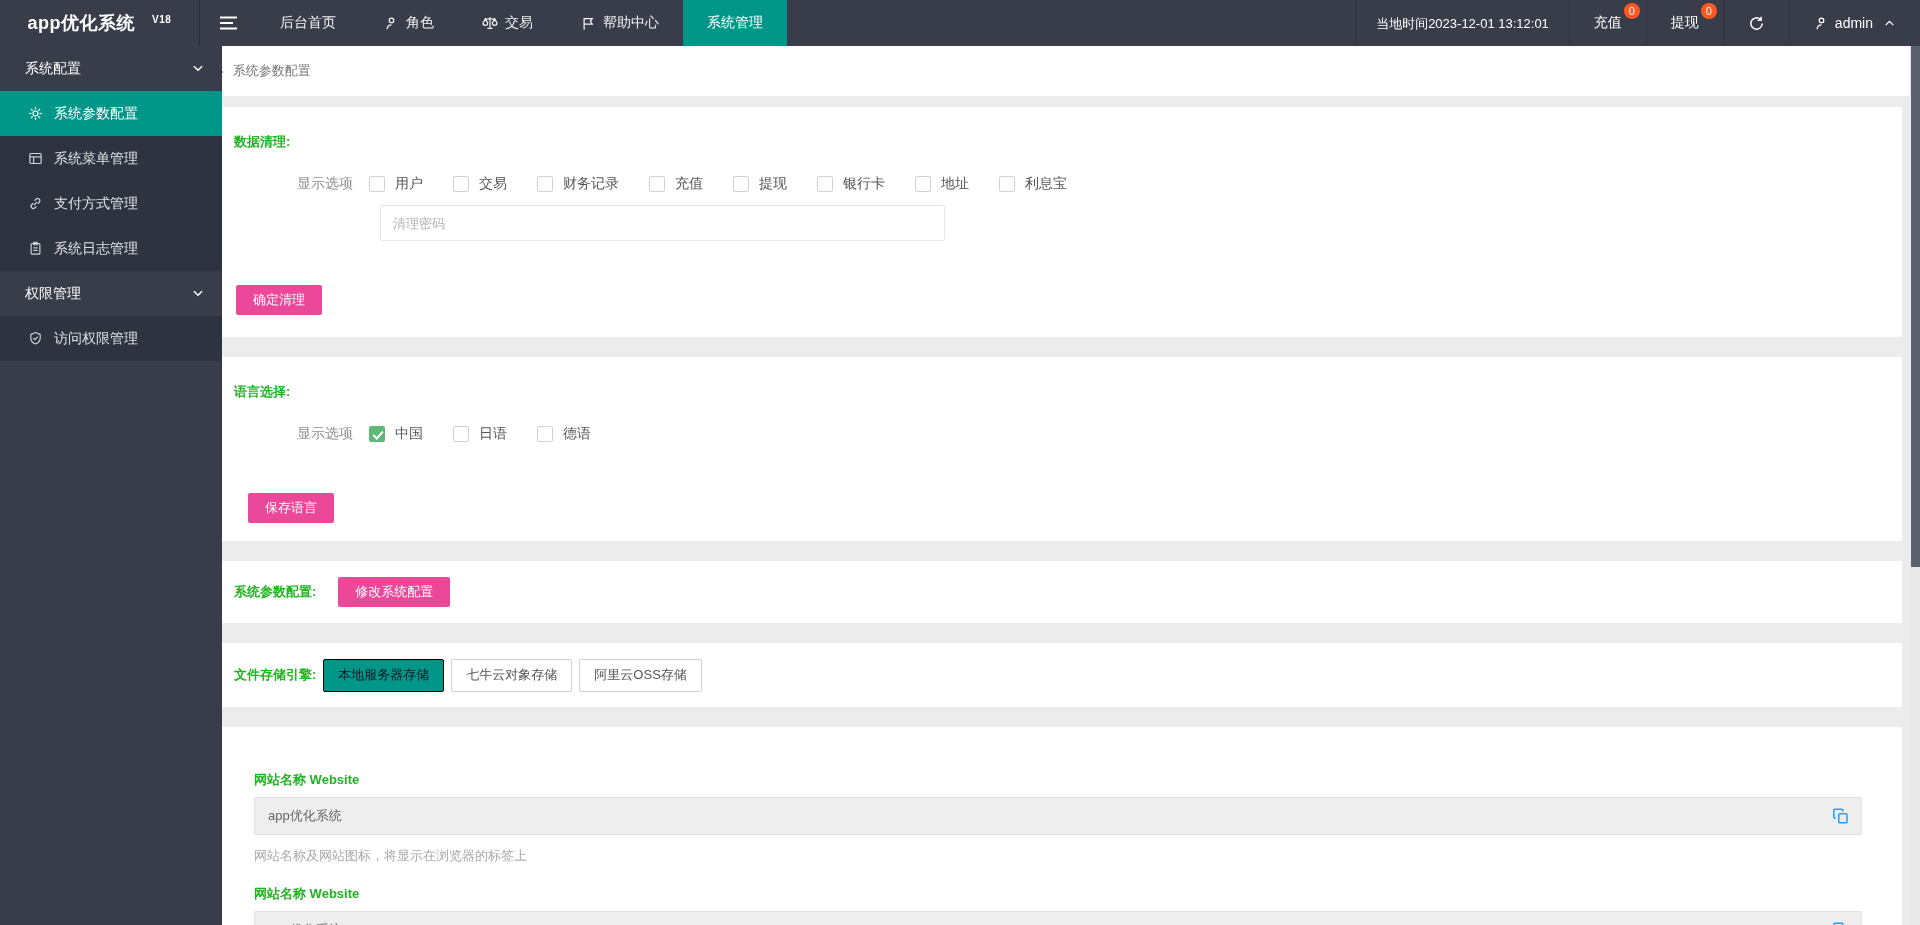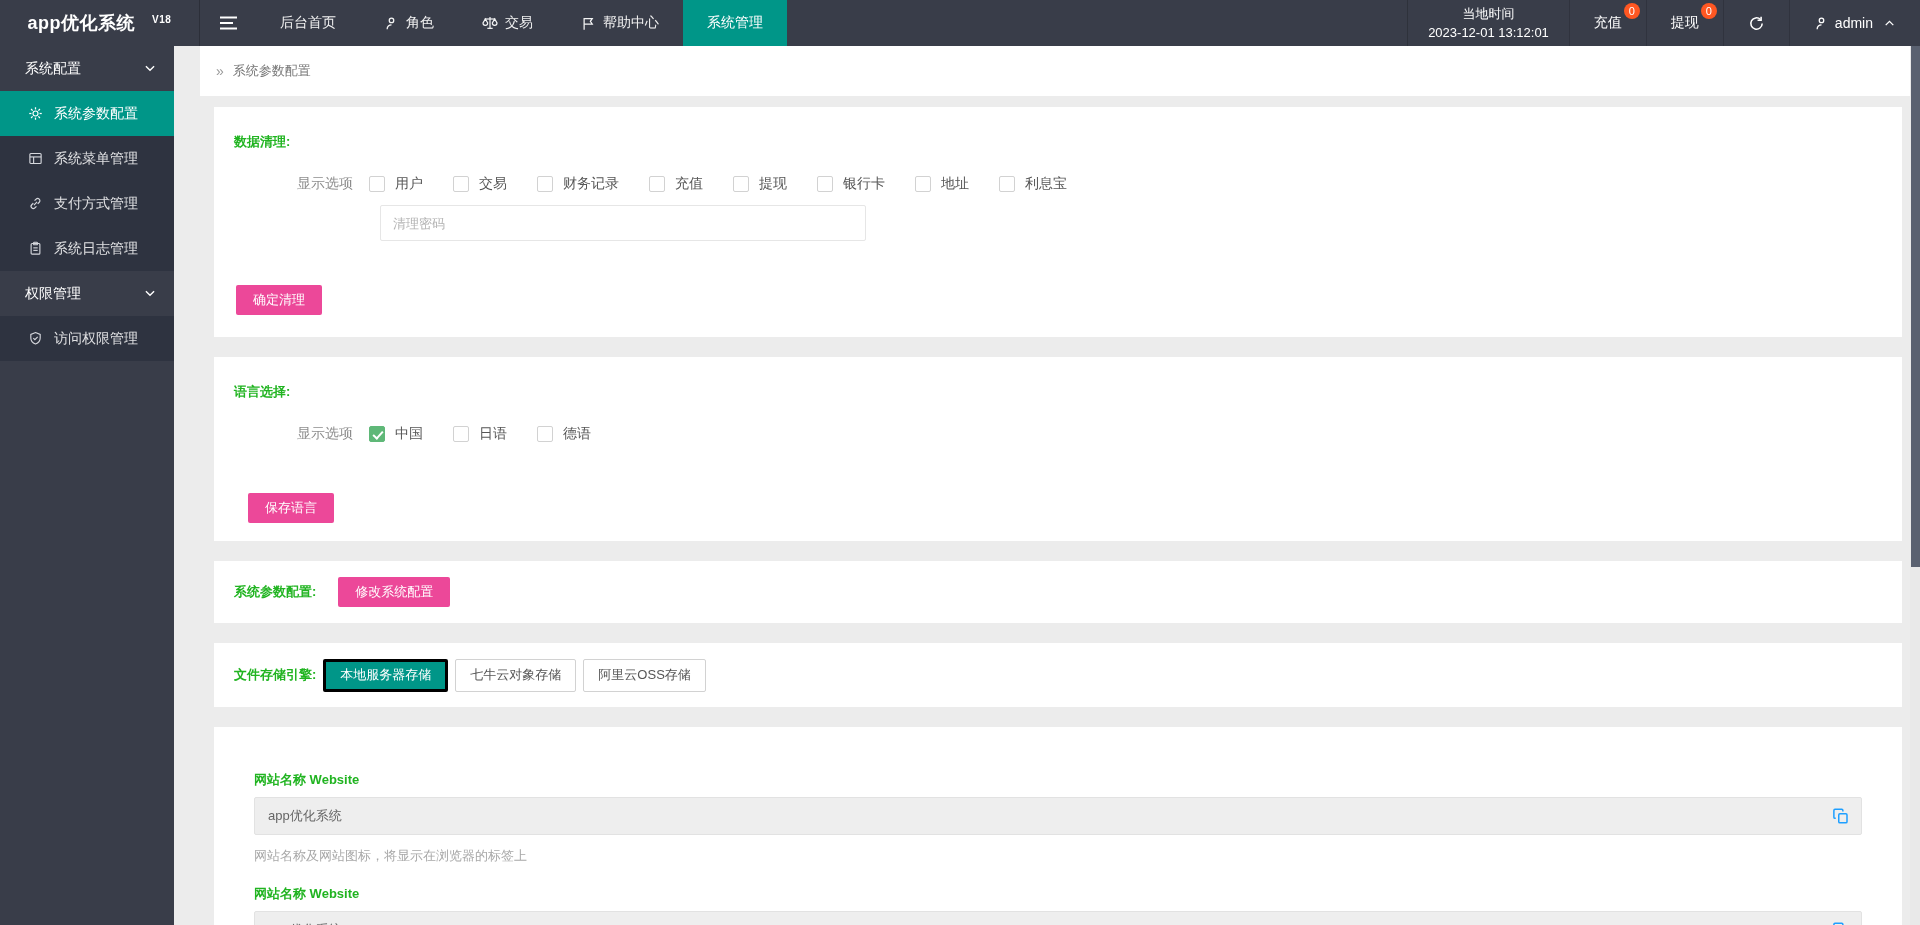--- a/index.html
+++ b/index.html
@@ -8,26 +8,26 @@
   
   .header { position:absolute; top:0; left:0; width:1920px; height:46px; background:#393d49; color:#fff; display:flex; align-items:stretch; z-index:20; }
   .logo { width:200px; display:flex; align-items:center; justify-content:center; font-size:18px; font-weight:bold; letter-spacing:.5px; border-right:1px solid rgba(0,0,0,.22); }
   .logo sup { font-size:10px; font-weight:bold; margin-left:17px; transform:translateY(-4px); }
   .burger { width:56px; display:flex; align-items:center; justify-content:center; cursor:pointer; }
   .nav { display:flex; align-items:stretch; }
   .nav-item { display:flex; align-items:center; gap:7px; padding:16px 24px; font-size:14px; color:#f2f2f2; cursor:pointer; }
   .nav-item.active { background:#009688; color:#fff; }
   .nav-item svg { opacity:.95; }
   .header-right { margin-left:auto; display:flex; align-items:stretch; }
-  .time-block { display:flex; flex-direction:column; align-items:center; justify-content:center; padding:0 20px; border-left:1px solid rgba(0,0,0,.18); font-size:13px; line-height:19px; }
+  .time-block { display:flex; align-items:center; justify-content:center; padding:0 20px; border-left:1px solid rgba(0,0,0,.18); font-size:13px; line-height:19px; }
   .h-item { position:relative; display:flex; align-items:center; gap:6px; padding:0 24px; border-left:1px solid rgba(0,0,0,.15); font-size:14px; cursor:pointer; }
   .badge { position:absolute; top:3px; right:6px; background:#ff5722; color:#fff; font-size:11px; line-height:16px; height:16px; min-width:16px; padding:0 5px; border-radius:8px; text-align:center; }
 
   
-  .sidebar { position:absolute; top:46px; left:0; width:174px; height:879px; background:#393d49; z-index:10; }
+  .sidebar { position:absolute; top:46px; left:0; width:222px; height:879px; background:#393d49; z-index:10; }
   .side-group { height:45px; display:flex; align-items:center; padding-left:25px; color:#fff; font-size:14px; position:relative; cursor:pointer; }
   .side-group svg { position:absolute; right:17px; top:15px; }
   .side-item { height:45px; display:flex; align-items:center; gap:11px; padding-left:28px; background:#2e3340; color:rgba(255,255,255,.85); font-size:14px; cursor:pointer; }
   .side-item.active { background:#009688; color:#fff; }
   .side-item svg { flex:0 0 auto; }
 
   
   .main { position:absolute; top:46px; left:200px; width:1720px; height:879px; overflow:hidden; }
   .breadcrumb { height:50px; background:#fff; display:flex; align-items:center; gap:9px; padding-left:16px; font-size:13px; color:#777; }
   .crumb-sep { color:#9a9a9a; font-size:14px; }
@@ -39,35 +39,35 @@
   .row-label { color:#8d8d8d; margin-right:16px; }
   .cb-group { display:flex; align-items:center; gap:10px; margin-right:30px; color:#555; cursor:pointer; }
   .checkbox { width:16px; height:16px; background:#fff; border:1px solid #d2d2d2; border-radius:2px; position:relative; }
   .checkbox.checked { background:#5fb878; border-color:#5fb878; }
   .checkbox.checked::after { content:""; position:absolute; left:5px; top:1.5px; width:4px; height:8px; border:solid #fff; border-width:0 2px 2px 0; transform:rotate(42deg); }
 
   .btn { display:inline-flex; align-items:center; justify-content:center; height:30px; padding:0 17px; background:#ec4899; color:#fff; font-size:13px; border:none; border-radius:2px; cursor:pointer; white-space:nowrap; }
 
   
   .card-clean { height:230px; padding:26px 20px 20px 20px; }
-  .clean-input { display:block; margin:12px 0 0 146px; width:486px; height:36px; border:1px solid #e6e6e6; border-radius:2px; padding:0 12px; font-size:13px; color:#666; outline:none; font-family:inherit; }
+  .clean-input { display:block; margin:12px 0 0 146px; width:565px; height:36px; border:1px solid #e6e6e6; border-radius:2px; padding:0 12px; font-size:13px; color:#666; outline:none; font-family:inherit; }
   .clean-input::placeholder { color:#b3b3b3; }
   .btn-row1 { margin-top:44px; margin-left:2px; }
 
   
   .card-lang { height:184px; padding:26px 20px 20px 20px; }
   .btn-row2 { margin-top:50px; margin-left:14px; }
 
   
   .card-inline { display:flex; align-items:center; padding:0 20px; }
   .card-sysconf { height:62px; }
   .card-storage { height:64px; gap:7px; }
   .card-sysconf .btn { margin-left:22px;text-align:center; }
   .btn-storage { height:33px; padding:0 14px; font-size:13px; border-radius:2px; cursor:pointer; }
-  .btn-storage.active { background:#009688; color:#ffffff; border:3px solid #000000; }
+  .btn-storage.active { background:#009688; color:#0f172a; border:1px solid #000000; }
   .btn-storage.plain { background:#fff; color:#555; border:1px solid #d2d2d2; }
 
   
   .card-site { padding:44px 40px 60px 40px; height:300px; }
   .field-label { color:#21b421; font-weight:bold; font-size:13px; line-height:18px; }
   .field-input-wrap { position:relative; margin-top:8px; }
   .field-input { width:100%; height:38px; background:#eee; border:1px solid #e2e2e2; border-radius:2px; padding:0 40px 0 13px; font-size:13px; color:#666; outline:none; font-family:inherit; }
   .copy-btn { position:absolute; right:12px; top:10px; width:18px; height:18px; cursor:pointer; }
   .field-help { margin-top:12px; font-size:13px; color:#a8a8a8; }
   .field-gap { margin-top:20px; }

